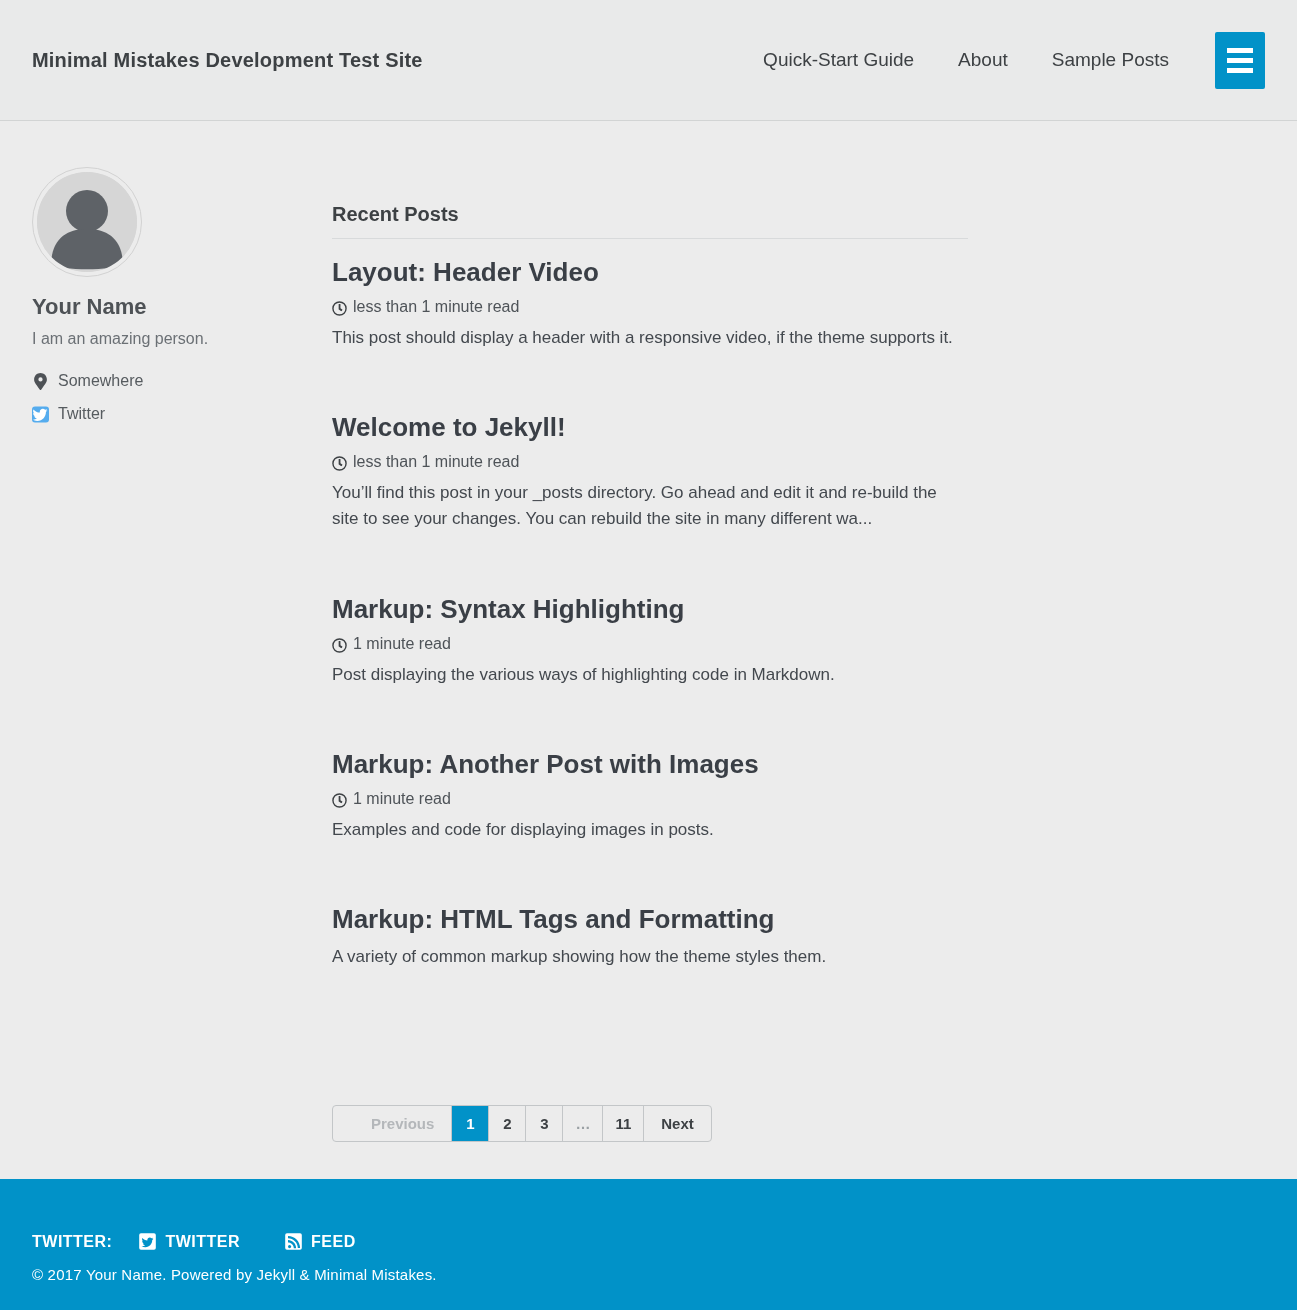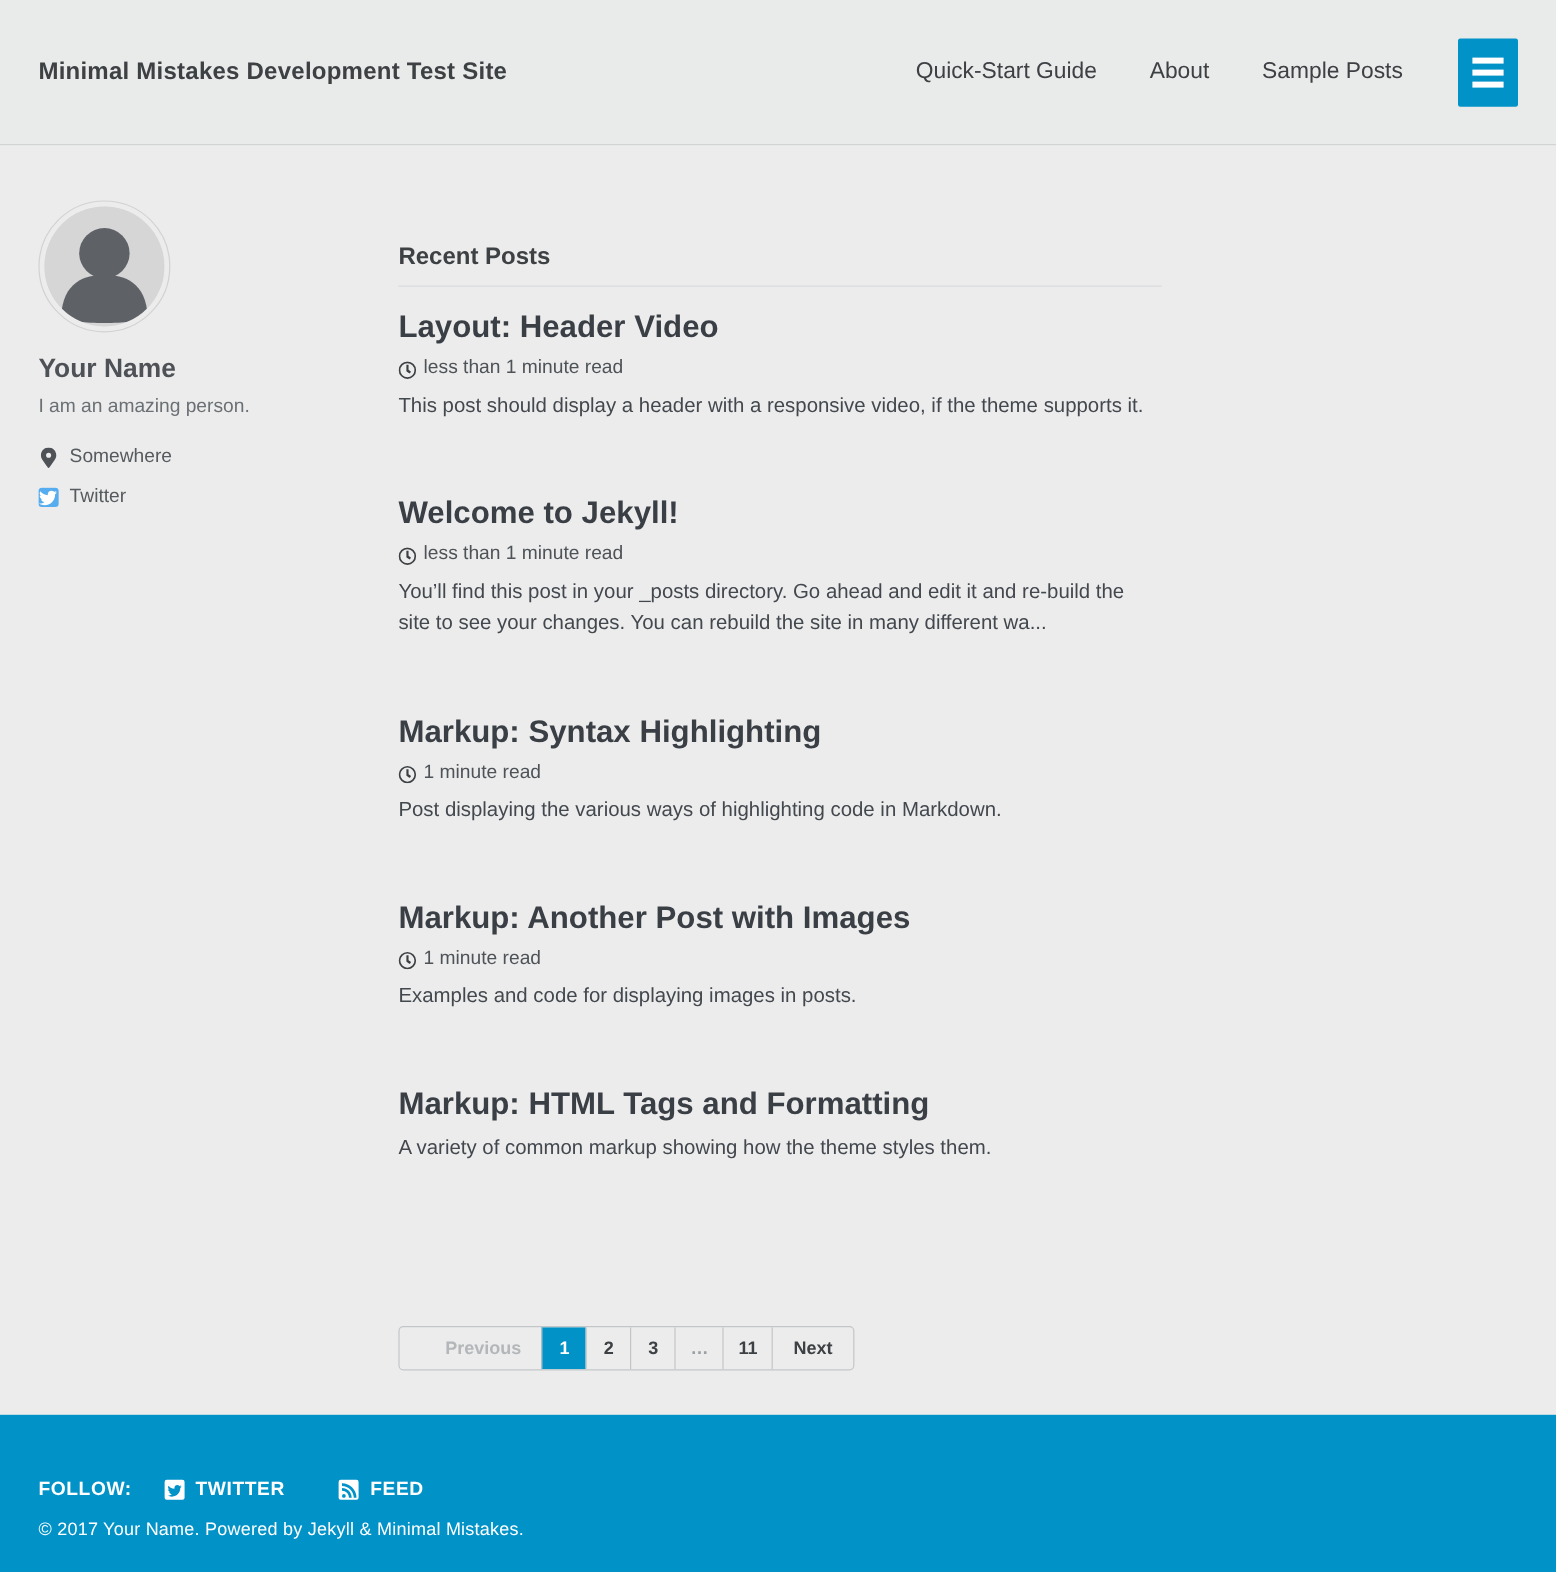--- a/index.html
+++ b/index.html
@@ -329,21 +329,21 @@
       <a class="page-cell">3</a>
       <a class="page-cell ellipsis">…</a>
       <a class="page-cell">11</a>
       <a class="page-cell next">Next</a>
     </nav>
   </main>
 </div>
 
 <footer class="page-footer">
   <div class="follow-row">
-    <span class="follow-label">FOLLOW:</span>
+    <span class="follow-label">TWITTER:</span>
     <a class="follow-link">
       <svg class="icon-18" viewBox="0 0 448 512">
         <rect x="0" y="32" width="448" height="448" rx="48" fill="#ffffff"></rect>
         <path fill="#0192c8" d="M351 215c.2 2.8.2 5.7.2 8.5 0 86.8-66 186.8-186.8 186.8-37.2 0-71.7-10.8-100.7-29.4 5.3.6 10.4.8 15.8.8 30.7 0 58.9-10.4 81.4-28-28.8-.6-53-19.5-61.3-45.5 4.1.6 8.1 1 12.4 1 5.9 0 11.8-.8 17.3-2.2-30-6.1-52.6-32.5-52.6-64.4v-.8c8.7 4.9 18.9 7.9 29.6 8.3-17.7-11.8-29.2-31.9-29.2-54.6 0-12.2 3.2-23.4 8.9-33.1 32.3 39.8 80.8 65.8 135.2 68.6-1-4.9-1.6-9.9-1.6-15 0-36.1 29.2-65.6 65.6-65.6 18.9 0 35.9 7.9 47.9 20.7 14.8-2.8 29-8.3 41.6-15.8-4.9 15.2-15.2 28-28.8 36.1 13.2-1.4 26-5.1 37.8-10.2-9 13.1-20.1 24.7-32.7 33.9z"></path>
       </svg>
       <span>TWITTER</span>
     </a>
     <a class="follow-link">
       <svg class="icon-18" viewBox="0 0 448 512">
         <rect x="0" y="32" width="448" height="448" rx="48" fill="#ffffff"></rect>

